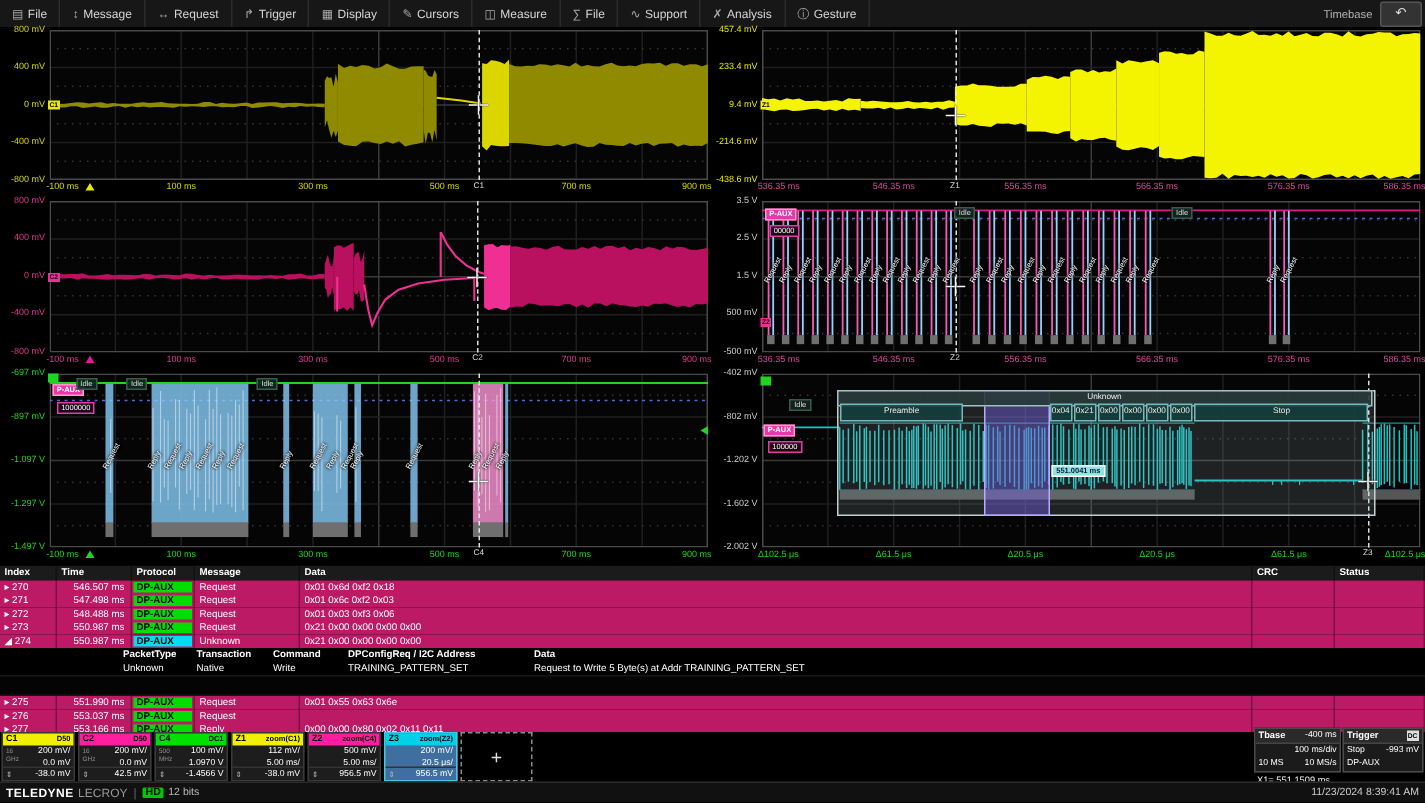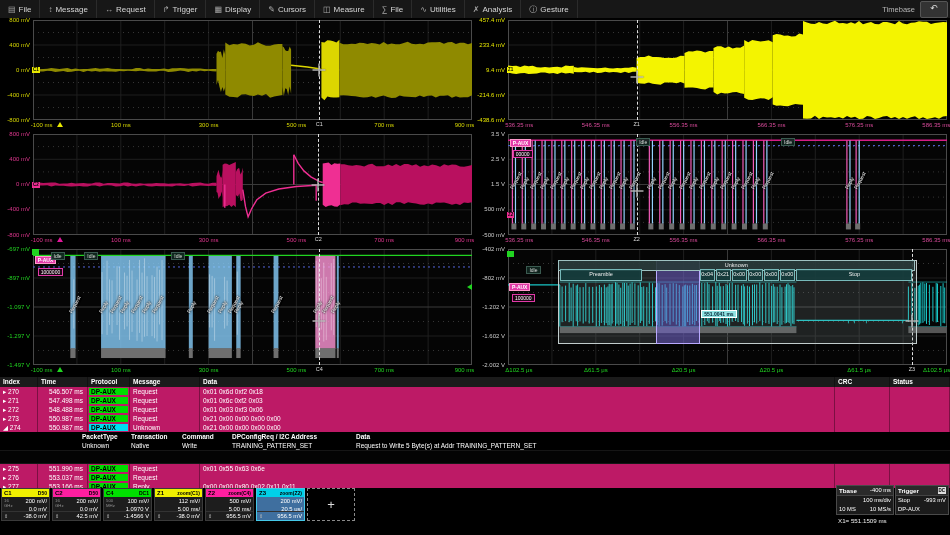--- a/index.html
+++ b/index.html
@@ -127,21 +127,21 @@
         <div class="mitem">
           <div class="micon">◫</div>
           <div class="mlabel">Measure</div>
         </div>
         <div class="mitem">
           <div class="micon">∑</div>
           <div class="mlabel">File</div>
         </div>
         <div class="mitem">
           <div class="micon">∿</div>
-          <div class="mlabel">Utilities</div>
+          <div class="mlabel">Support</div>
         </div>
         <div class="mitem">
           <div class="micon">✗</div>
           <div class="mlabel">Analysis</div>
         </div>
         <div class="mitem">
           <div class="micon">ⓘ</div>
           <div class="mlabel">Gesture</div>
         </div>
       </div>
@@ -982,14 +982,22 @@
       <span>Stop</span>
       <span>-993 mV</span>
     </div>
     <div class="tb-row">
       <span>DP-AUX</span>
     </div>
   </div>
 
   <div class="x1lab">X1=  551.1509 ms</div>
 
+  <div class="footer">
+    <span class="brand1">TELEDYNE</span>
+    <span class="brand2">LECROY</span>
+    <span class="fsep">|</span>
+    <span class="hdbadge">HD</span>
+    <span class="fbits">12 bits</span>
+    <span class="fdate">11/23/2024 8:39:41 AM</span>
+  </div>
 
 </div>
 
 </body></html>

